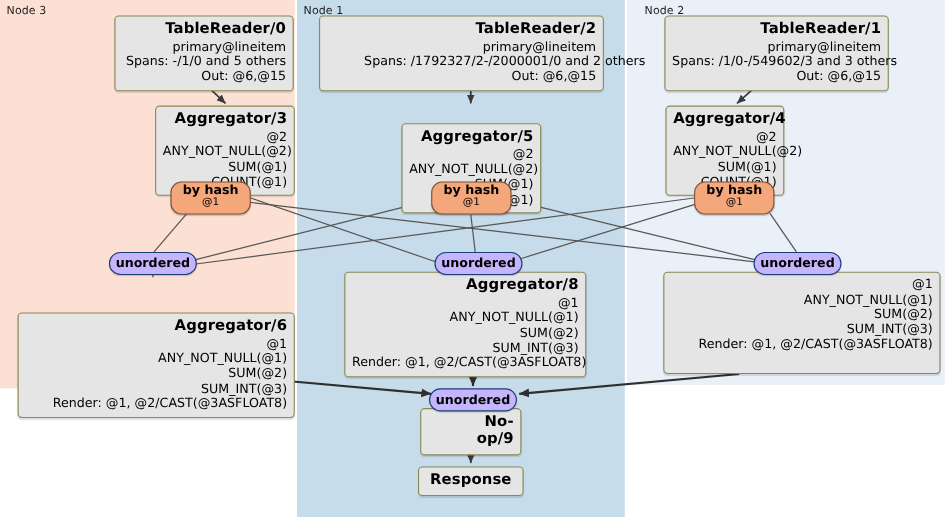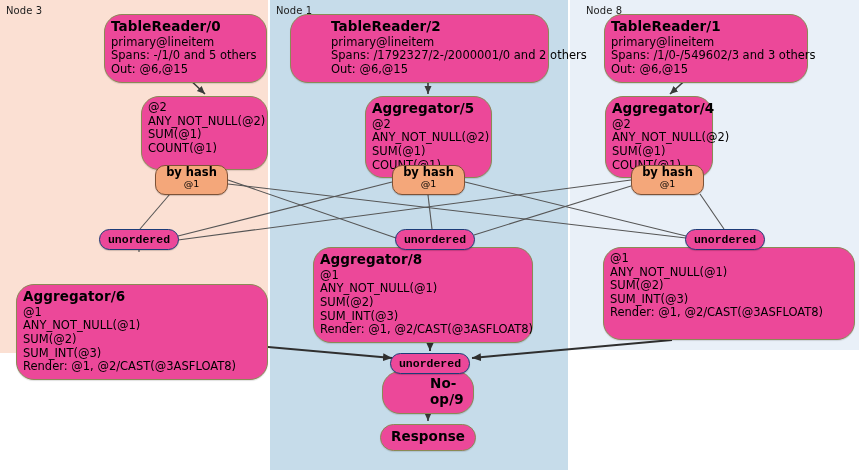--- a/index.html
+++ b/index.html
@@ -33,24 +33,24 @@
     position:absolute;
     left:0;top:0;
     width:859px;height:470px;
     pointer-events:none;
   }
 
   
   .proc{
     position:absolute;
     box-sizing:border-box;
-    background:#ec4899;
+    background:#e5e5e5;
     border:1px solid #8a8a55;
-    border-radius:18px;
-    text-align:left;
+    border-radius:4px;
+    text-align:right;
     padding:4px 6px 5px 6px;
     color:#000;
     line-height:1.18;
     box-shadow:0 1px 1px rgba(0,0,0,.12);
   }
   .proc .ttl{
     font-weight:bold;
     font-size:13.5px;
     display:block;
     margin-bottom:1px;
@@ -78,41 +78,40 @@
     border-radius:10px;
     padding-top:0;
   }
   .badge.hash .bl{
     display:block;font-weight:bold;font-size:11.5px;line-height:1.1;
   }
   .badge.hash .bs{
     display:block;font-size:9.5px;line-height:1.1;
   }
   .badge.stream{
-    background:#ec4899;
+    background:#c4b5fd;
     border:1px solid #1c3c78;
     border-radius:11px;
     font-weight:bold;
     font-size:11.5px;
     line-height:19px;
-    font-family:Liberation Mono, monospace;
   }
 </style>
 </head>
 <body>
 
 <div id="stage">
 
   <div class="panel" id="panel-node3" style="left: 0px; top: 0px; width: 268px; height: 353px; background: rgb(251, 224, 211);"></div>
   <div class="panel" id="panel-node1" style="left: 270px; top: 0px; width: 298px; height: 470px; background: rgb(198, 220, 234);"></div>
   <div class="panel" id="panel-node2" style="left: 570px; top: 0px; width: 289px; height: 350px; background: rgb(233, 240, 248);"></div>
 
   <div class="panel-label" style="left:6px;top:5px;">Node 3</div>
   <div class="panel-label" style="left:276px;top:5px;">Node 1</div>
-  <div class="panel-label" style="left:586px;top:5px;">Node 8</div>
+  <div class="panel-label" style="left:586px;top:5px;">Node 2</div>
 
   <svg id="edges" viewBox="0 0 859 470">
     <defs>
       <marker id="ah" viewBox="0 0 10 10" refX="9" refY="5" markerWidth="5.5" markerHeight="5.5" orient="auto-start-reverse">
         <path d="M0,1 L9,5 L0,9 z" fill="#3a3a3a"></path>
       </marker>
       <marker id="ahb" viewBox="0 0 10 10" refX="9" refY="5" markerWidth="5" markerHeight="5" orient="auto-start-reverse">
         <path d="M0,1 L9,5 L0,9 z" fill="#2f2f2f"></path>
       </marker>
     </defs>
@@ -157,26 +156,27 @@
         <span class="ln">Spans: /1792327/2-/2000001/0 and 2 others</span>
         <span class="ln">Out: @6,@15</span>
       </div>
       <div class="proc" style="left: 604px; top: 14px; width: 204px; min-height: 62px;">
         <span class="ttl">TableReader/1</span>
         <span class="ln">primary@lineitem</span>
         <span class="ln">Spans: /1/0-/549602/3 and 3 others</span>
         <span class="ln">Out: @6,@15</span>
       </div>
       <div class="proc" style="left: 141px; top: 96px; width: 127px; min-height: 74px;">
+        <span class="ttl">Aggregator/3</span>
         <span class="ln">@2</span>
         <span class="ln">ANY_NOT_NULL(@2)</span>
         <span class="ln">SUM(@1)</span>
         <span class="ln">COUNT(@1)</span>
       </div>
-      <div class="proc" style="left: 365px; top: 96px; width: 127px; min-height: 74px;">
+      <div class="proc" style="left: 365px; top: 112px; width: 127px; min-height: 74px;">
         <span class="ttl">Aggregator/5</span>
         <span class="ln">@2</span>
         <span class="ln">ANY_NOT_NULL(@2)</span>
         <span class="ln">SUM(@1)</span>
         <span class="ln">COUNT(@1)</span>
       </div>
       <div class="proc" style="left: 605px; top: 96px; width: 108px; min-height: 74px;">
         <span class="ttl">Aggregator/4</span>
         <span class="ln">@2</span>
         <span class="ln">ANY_NOT_NULL(@2)</span>

